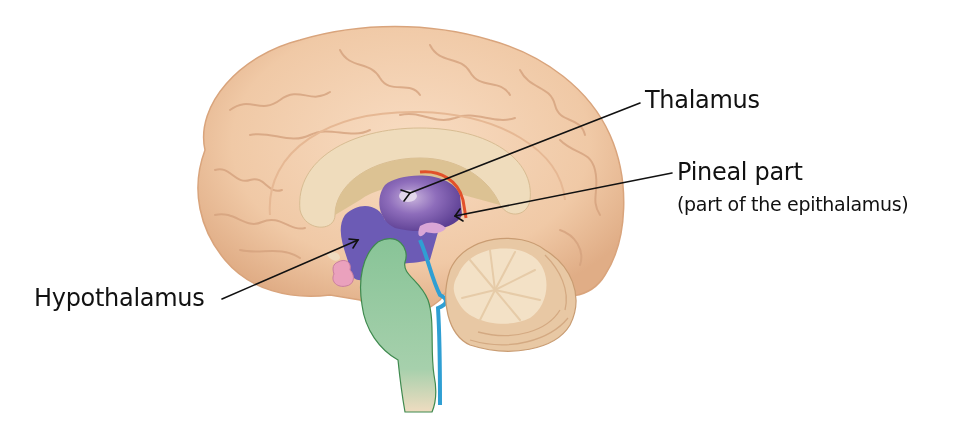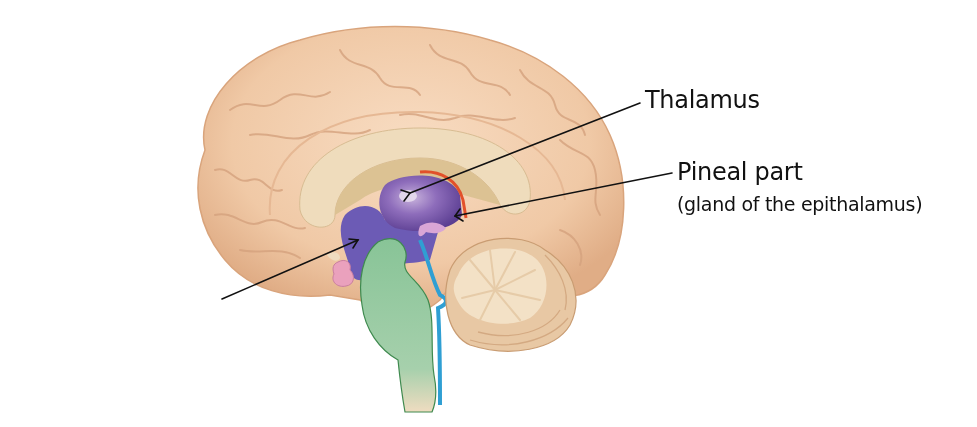--- a/index.html
+++ b/index.html
@@ -106,14 +106,15 @@
       <path d="M401,190 L410,193 L404,201"></path>
       <path d="M672,173 L455,216"></path>
       <path d="M460,209 L455,216 L463,221"></path>
       <path d="M222,299 L358,240"></path>
       <path d="M349,239 L358,240 L353,248"></path>
     </g>
   </svg>
 
   <div class="label lbl-thalamus">Thalamus</div>
   <div class="label lbl-pineal">Pineal part</div>
-  <div class="label lbl-pineal-sub">(gland of the epithalamus)</div>
+  <div class="label lbl-pineal-sub">(part of the epithalamus)</div>
+  <div class="label lbl-hypo">Hypothalamus</div>
 </div>
 
 </body></html>

